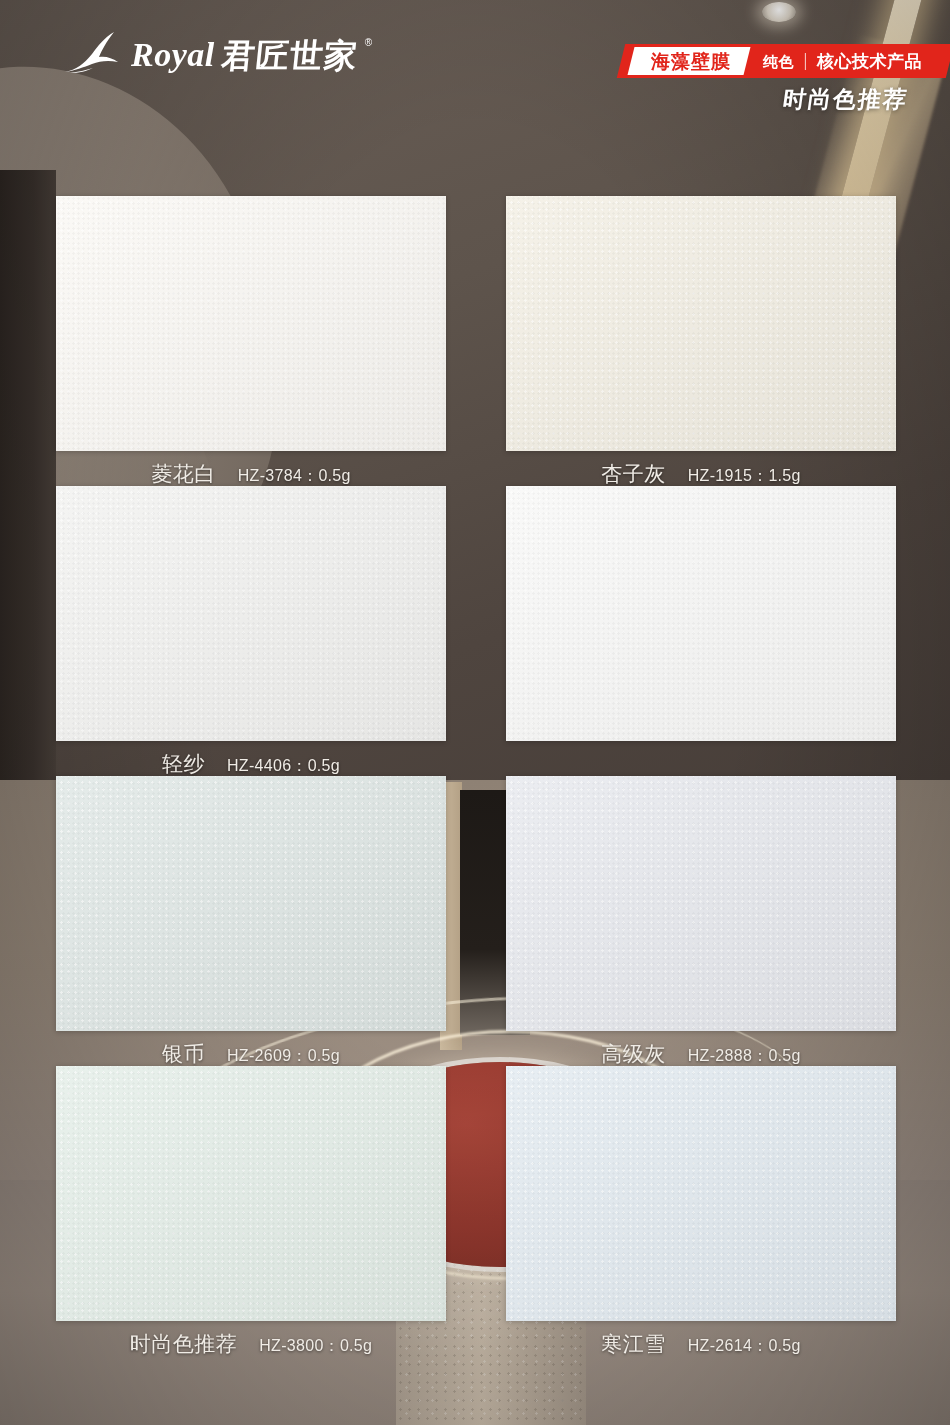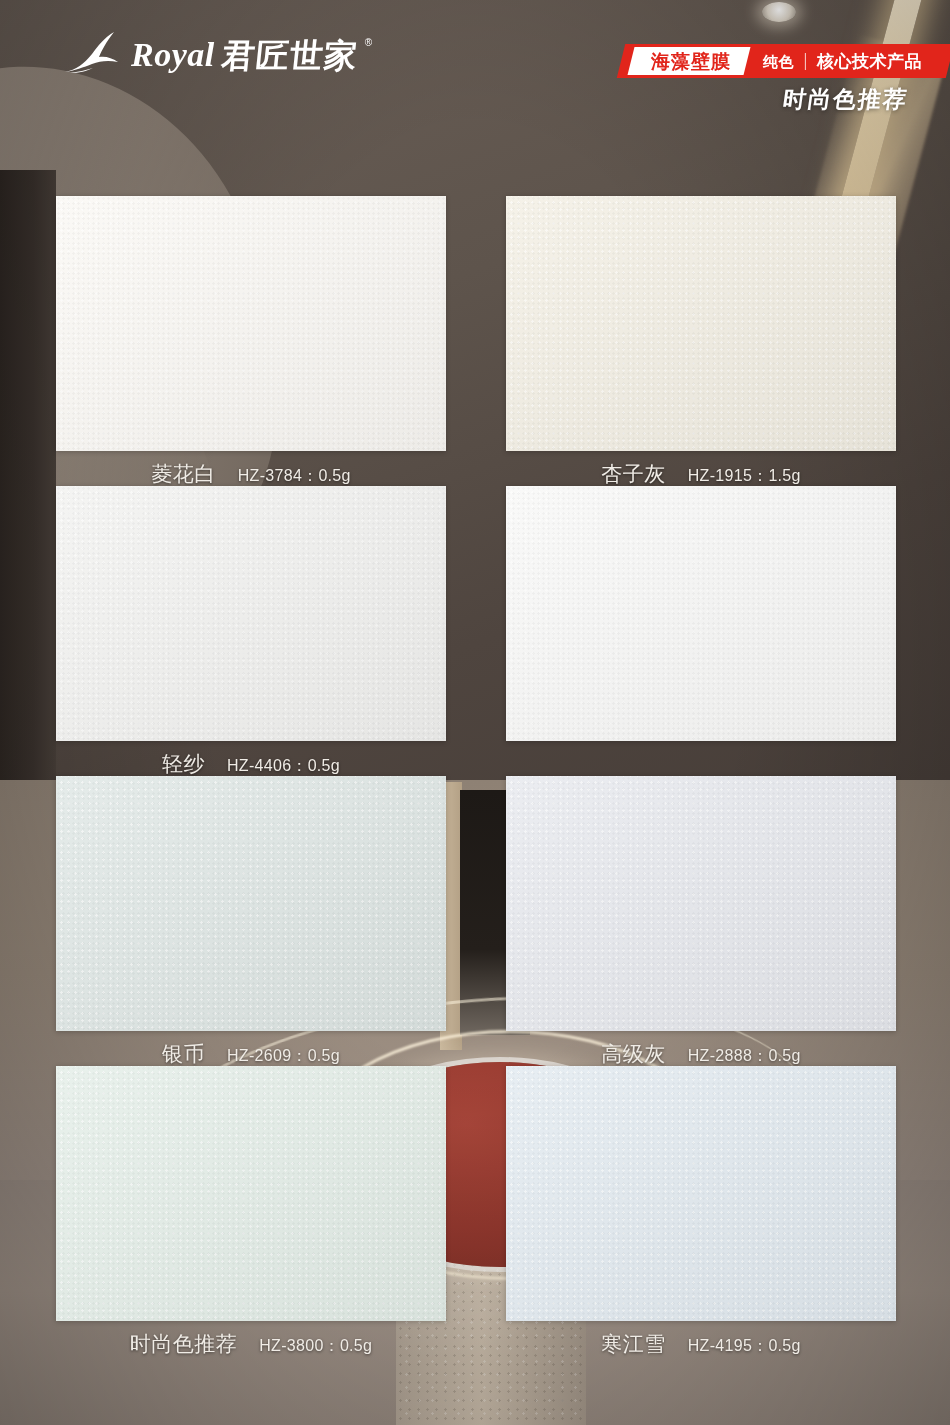--- a/index.html
+++ b/index.html
@@ -372,19 +372,19 @@
         <div class="swatch" style="background-color: rgb(228, 238, 232);"></div>
         <div class="caption">
           <span class="name">时尚色推荐</span>
           <span class="code">HZ-3800：0.5g</span>
         </div>
       </div>
       <div class="cell right">
         <div class="swatch" style="background-color: rgb(226, 234, 240);"></div>
         <div class="caption">
           <span class="name">寒江雪</span>
-          <span class="code">HZ-4195：0.5g</span>
+          <span class="code">HZ-2614：0.5g</span>
         </div>
       </div>
     </div>
 
   </div>
 </div>
 
 </body></html>

